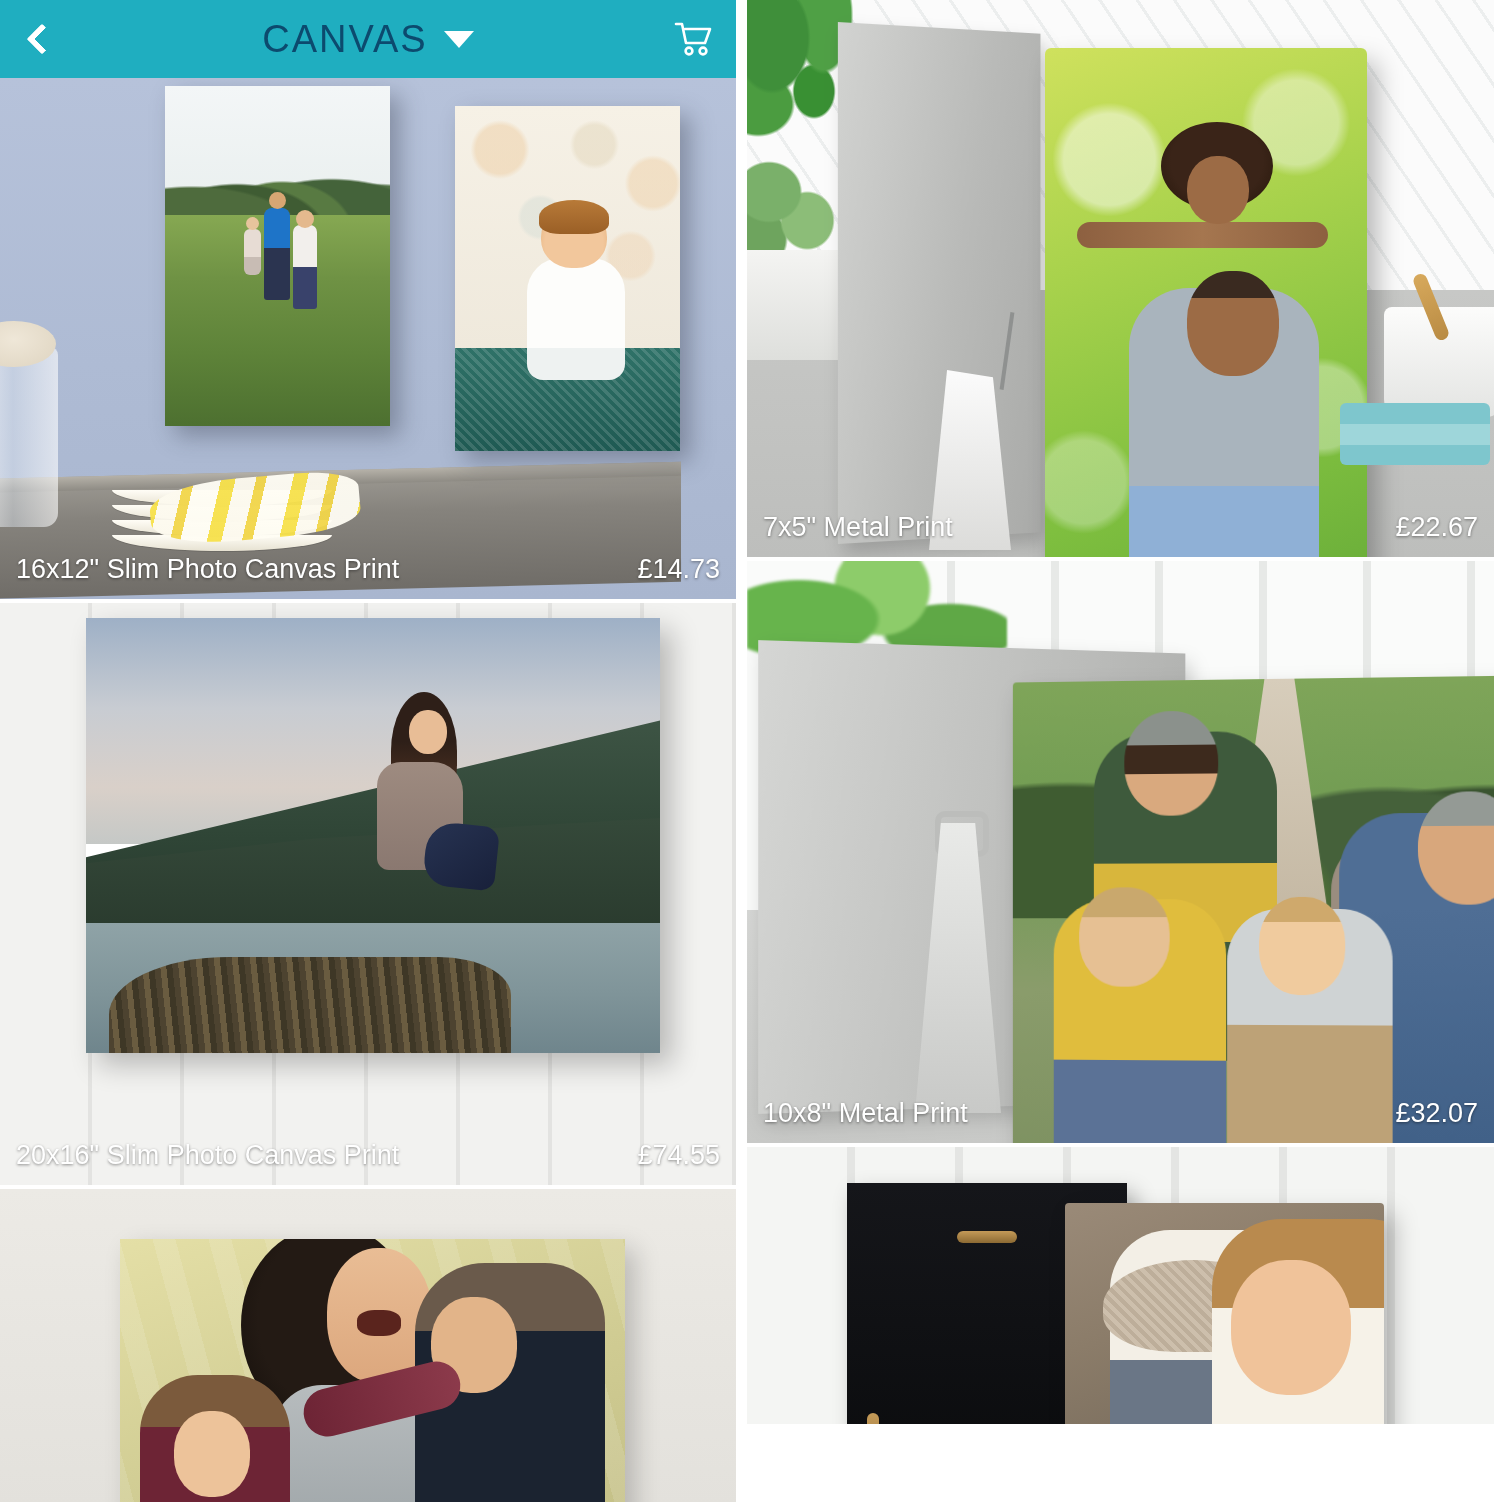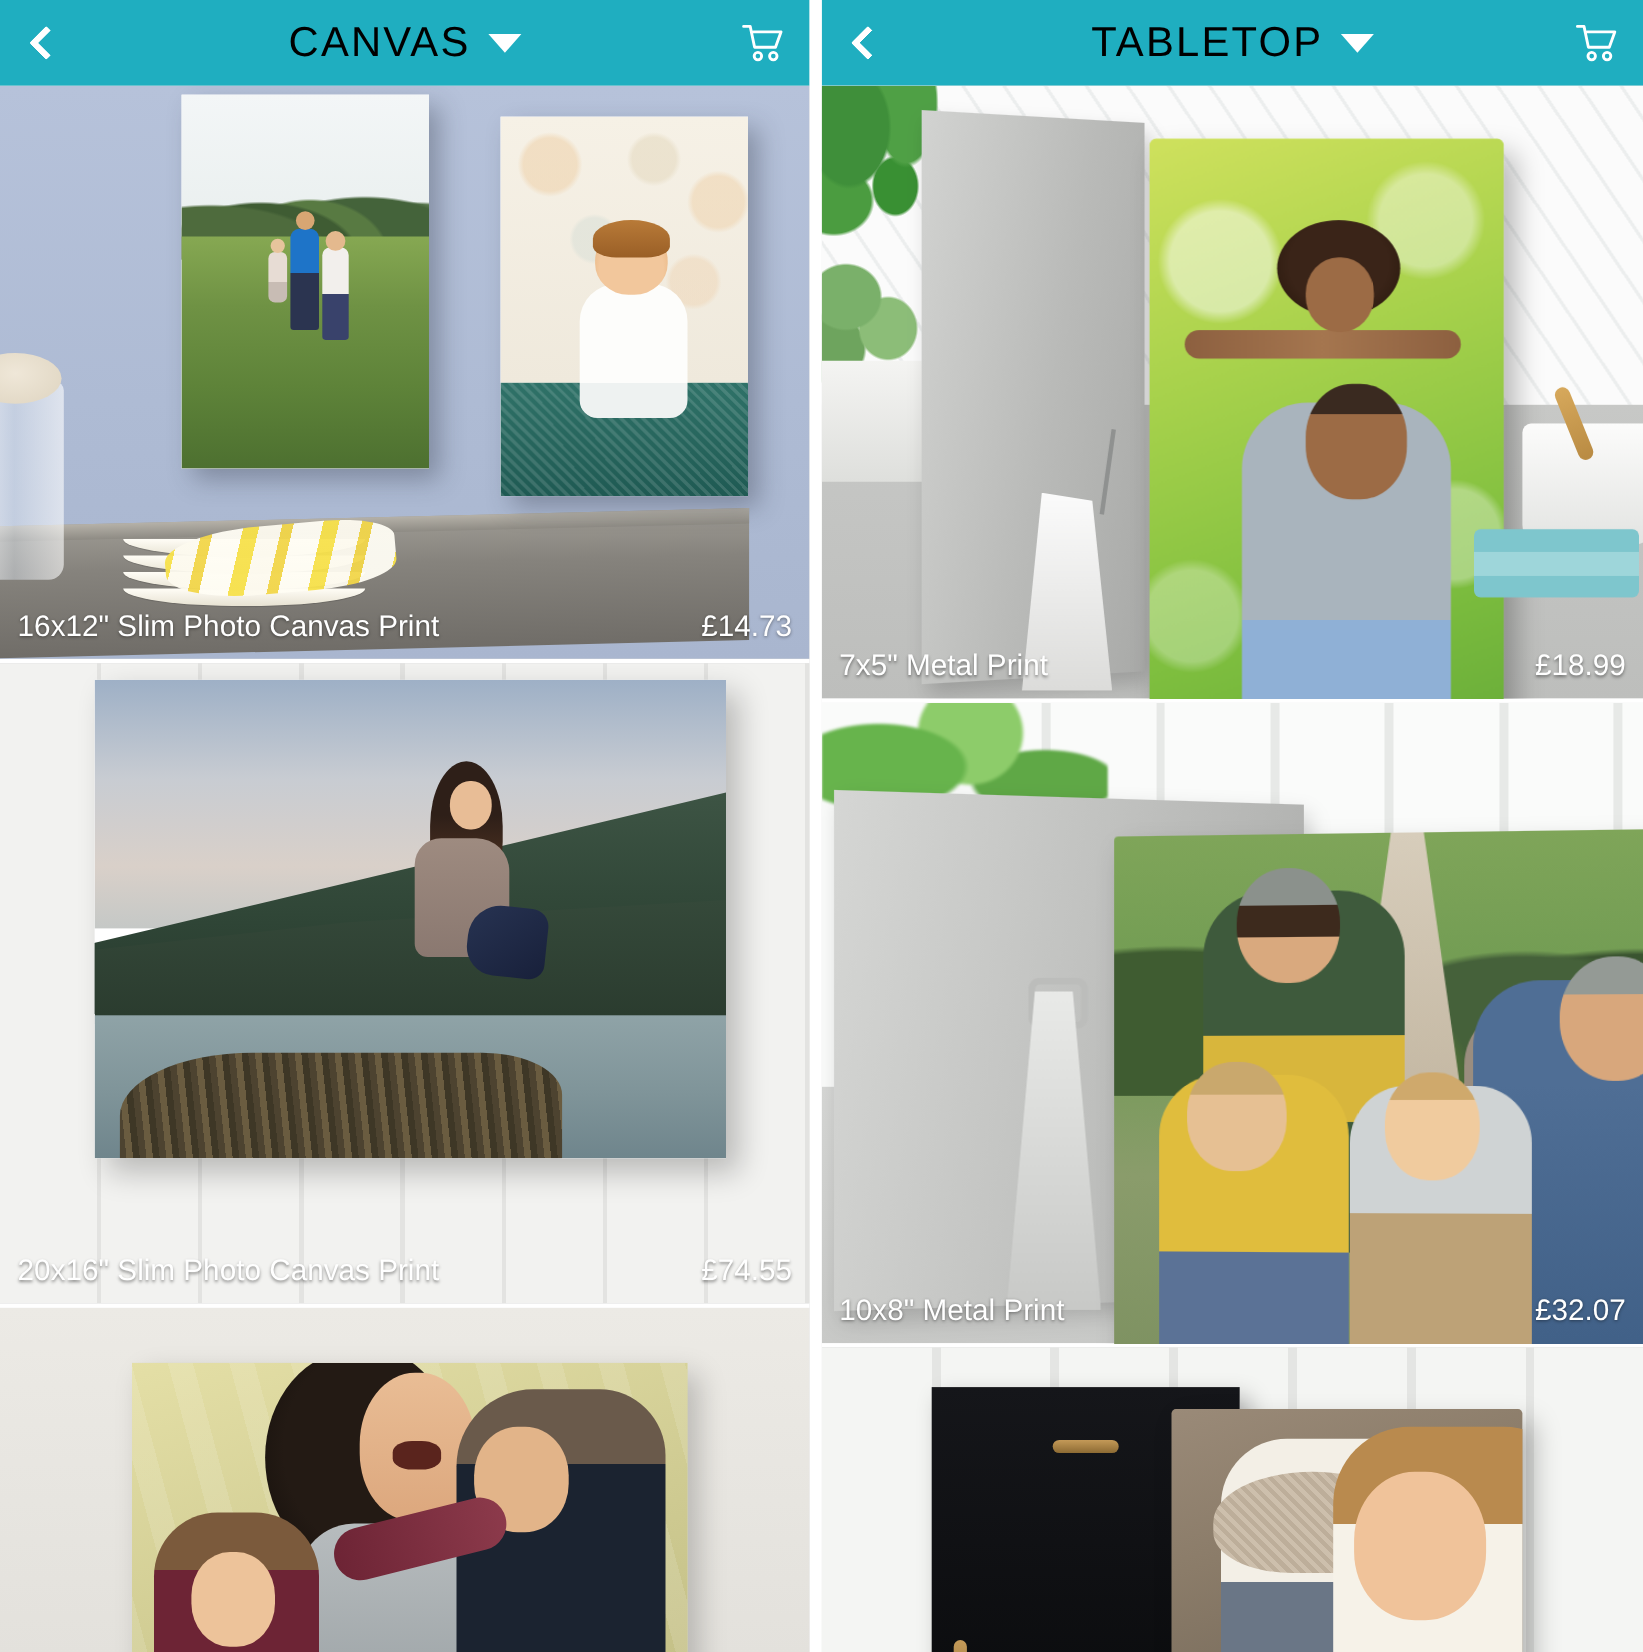--- a/index.html
+++ b/index.html
@@ -46,21 +46,21 @@
     margin-left:6px;
   }
   .appbar .title-wrap{
     position:absolute;
     left:0; right:0; top:0; bottom:0;
     display:flex; align-items:center; justify-content:center;
     gap:16px;
     pointer-events:none;
   }
   .appbar .title{
-    color:#000000;
+    color:#0c4a6e;
     font-size:38px;
     letter-spacing:2px;
     font-weight:400;
     line-height:1;
     pointer-events:auto;
     cursor:pointer;
   }
   .caret{
     width:0;height:0;
     border-left:15px solid transparent;
@@ -539,36 +539,20 @@
         </div>
       </div>
 
     </div>
   </div>
 
   <div class="gutter"></div>
 
   <div class="screen">
 
-    <div class="appbar">
-      <div class="back">
-        <span class="chev"></span>
-      </div>
-      <div class="title-wrap">
-        <span class="title">TABLETOP</span>
-        <span class="caret"></span>
-      </div>
-      <div class="cart">
-        <svg width="40" height="38" viewBox="0 0 40 38">
-          <path d="M2 4 H8 L12 23 H31 L36 9 H11" fill="none" stroke="#ffffff" stroke-width="2.6" stroke-linecap="round" stroke-linejoin="round"></path>
-          <circle cx="15" cy="31" r="3.4" fill="none" stroke="#ffffff" stroke-width="2.6"></circle>
-          <circle cx="29" cy="31" r="3.4" fill="none" stroke="#ffffff" stroke-width="2.6"></circle>
-        </svg>
-      </div>
-    </div>
 
     <div class="feed">
 
       <div class="tile" style="height:557px;">
         <div class="scene s4">
           <div class="tiles"></div>
             <div class="counter"></div>
           <div class="plant"></div>
           <div class="succ"></div>
           <div class="pot"></div>
@@ -584,21 +568,21 @@
                 <div class="h"></div>
                 <div class="f"></div>
               </div>
           </div>
           <div class="bowl"></div>
           <div class="spoon"></div>
           <div class="towels"></div>
         </div>
         <div class="label">
           <span>7x5" Metal Print</span>
-          <span class="price">£18.99</span>
+          <span class="price">£22.67</span>
         </div>
       </div>
 
       <div class="tile" style="height:586px;">
         <div class="scene s5">
           <div class="win"></div>
             <div class="leaf"></div>
           <div class="surface"></div>
           <div class="blank2"></div>
           <div class="easel2clip"></div>

